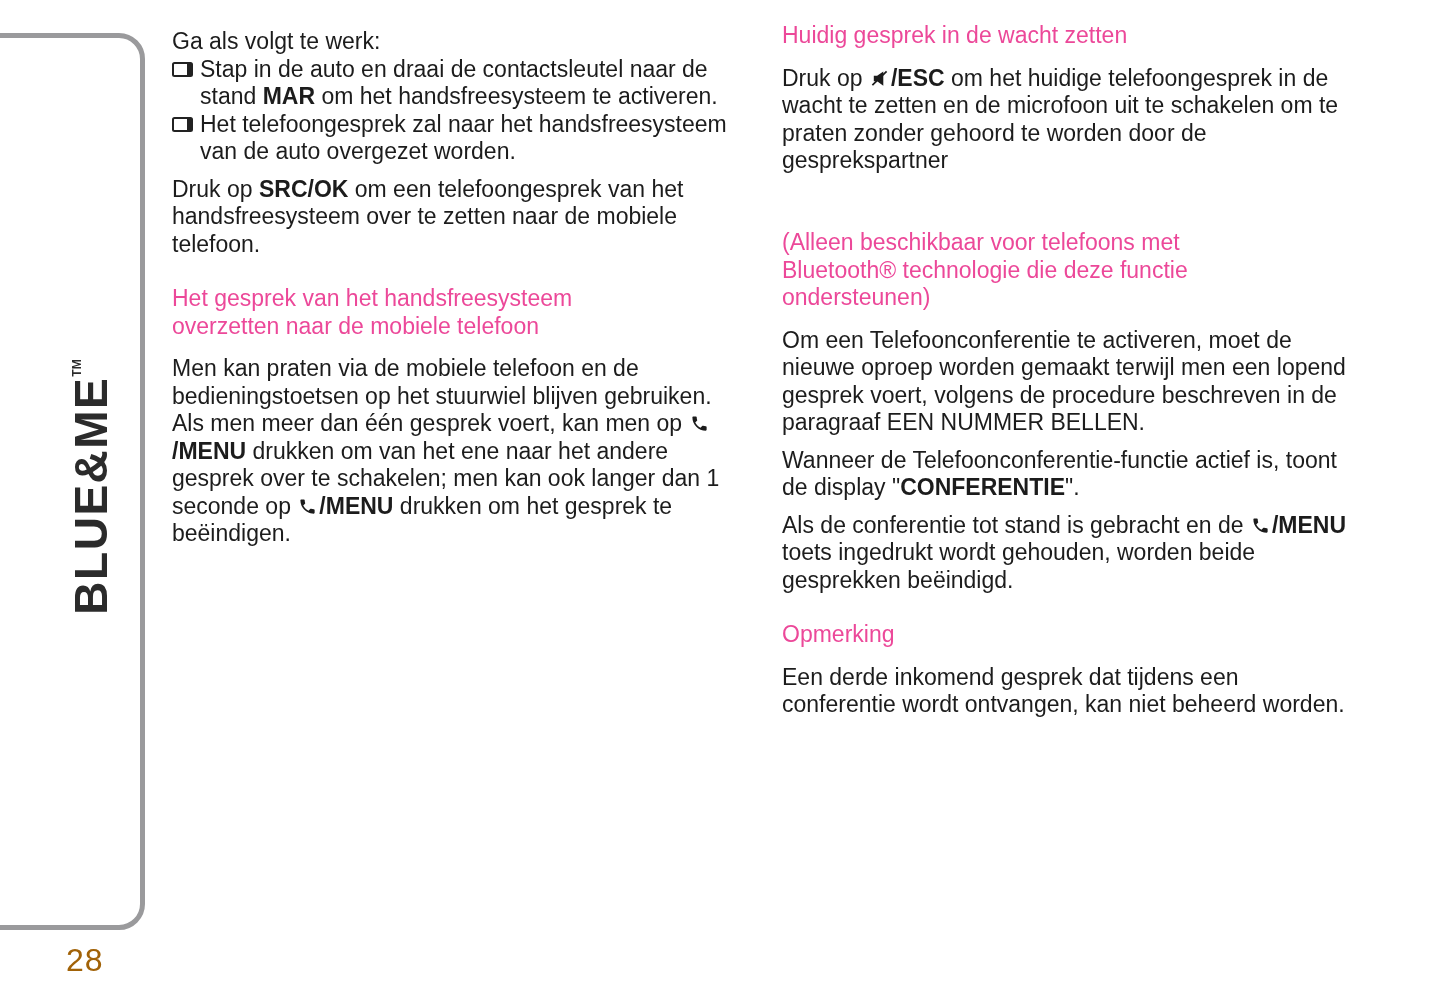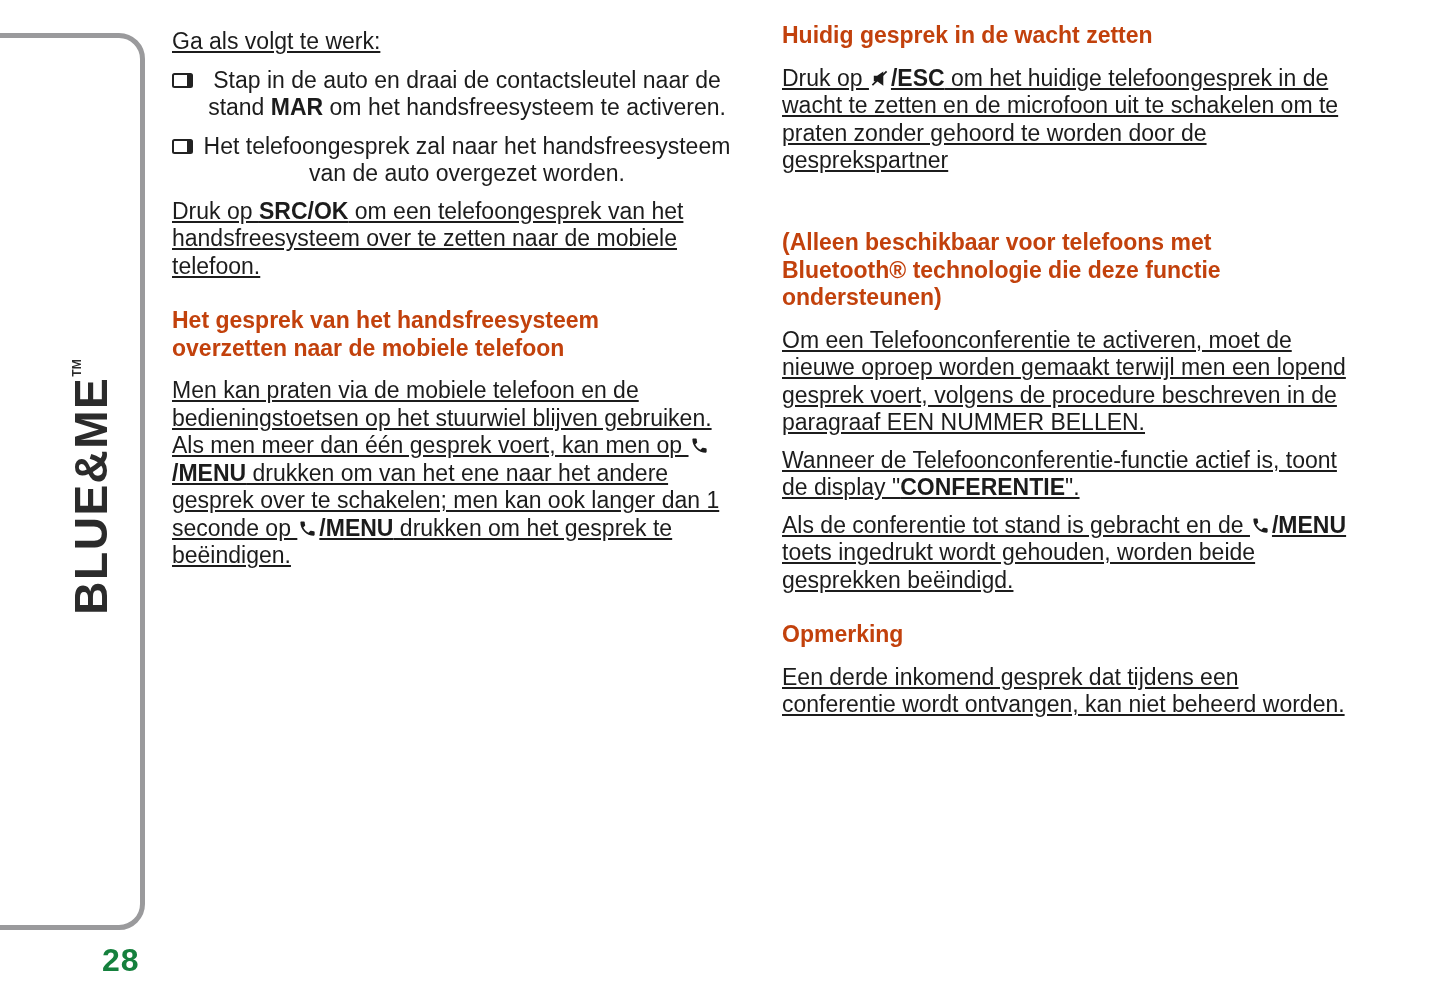--- a/index.html
+++ b/index.html
@@ -32,38 +32,37 @@
     font-size:46px; font-weight:600; letter-spacing:1.5px;
     color:#2b2b2b;
   }
   .logo-tm{
     font-size:12px; font-weight:700; vertical-align:26px; letter-spacing:0;
     color:#2b2b2b;
   }
 
   .page-number{
     position:absolute; left:66px; top:942px;
-    font-size:32px; font-weight:700; letter-spacing:1px;
-    color:#15803d;
-    margin-left:36px;
+    font-size:32px; font-weight:400; letter-spacing:1px;
+    color:#a16207;
   }
 
   
   .col{
     position:absolute;
     font-size:23px; line-height:27.5px;
     color:var(--text,#1c1c1c);
   }
   .col-left{ left:172px; top:28px;  width:562px; }
   .col-right{ left:782px; top:22px; width:572px; }
 
   .blk{margin:0;}
-  .b-para{margin-top:10px;text-decoration:underline;}
-  .b-bullet{margin-top:11px; display:flex; align-items:flex-start;text-align:center;}
-  .b-heading{margin-top:27px; margin-bottom:15px; font-weight:700; color:#c2410c;}
+  .b-para{margin-top:10px;}
+  .b-bullet{display:flex; align-items:flex-start;}
+  .b-heading{margin-top:27px; margin-bottom:15px; font-weight:400; color:#ec4899;}
   .col .blk:first-child{margin-top:0;}
   .b{font-weight:700;}
 
   .cb{
     flex:0 0 auto;
     width:13px; height:11px;
     border:2.5px solid #222;
     border-right-width:6px;
     border-radius:2.5px;
     margin:6px 7px 0 0;

